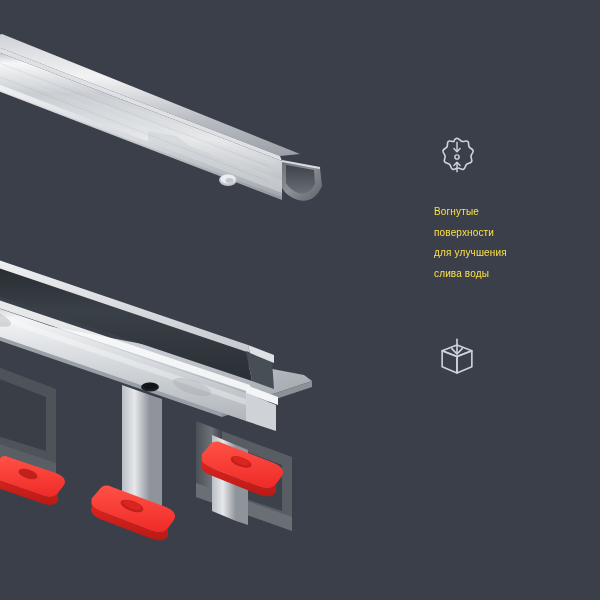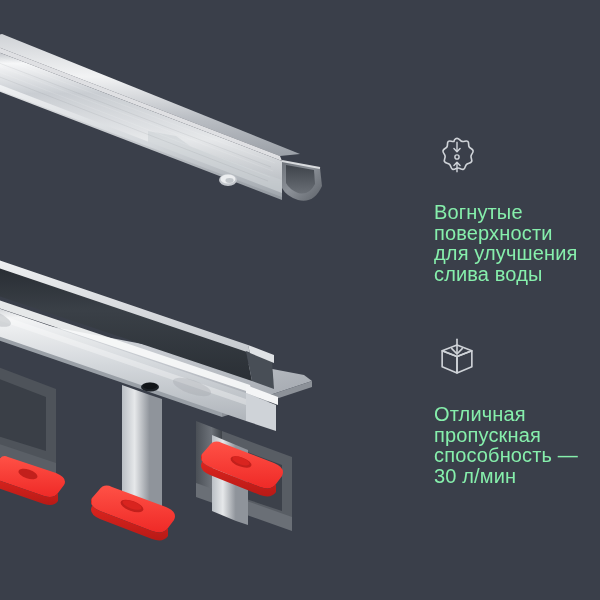--- a/index.html
+++ b/index.html
@@ -8,21 +8,21 @@
     background:#3a3f4a;
     font-family:"Liberation Sans","DejaVu Sans",sans-serif;
   }
   #stage{position:relative;width:600px;height:600px;overflow:hidden;background:#3a3f4a;}
 
   
   .features{position:absolute;left:434px;top:134px;width:160px;}
   .feature{margin-bottom:52px;}
   .feat-icon{width:46px;height:46px;margin-bottom:22px;display:block;}
   .feat-text{
-    color:#86efac;font-size:20px;line-height:20.5px;
+    color:#fde047;font-size:10px;line-height:20.5px;
     letter-spacing:0.15px;white-space:pre-line;
   }
 
   
   .art{position:absolute;left:0;top:0;width:600px;height:600px;}
 
   
   #topRail{position:absolute;left:-20px;top:28px;width:370px;height:180px;}
 
   
@@ -231,20 +231,16 @@
     </div>
 
     <div class="feature">
       <svg class="feat-icon" viewBox="0 0 48 48">
         <path d="M24 21.5 L8.5 15.5 L24 9.5 L39.5 15.5 Z" fill="none" stroke="#cfd3d8" stroke-width="1.7" stroke-linejoin="round"></path>
         <path d="M8.5 15.5 L8.5 32 L24 38.5 L24 21.5 Z" fill="none" stroke="#cfd3d8" stroke-width="1.7" stroke-linejoin="round"></path>
         <path d="M39.5 15.5 L39.5 32 L24 38.5 L24 21.5 Z" fill="none" stroke="#cfd3d8" stroke-width="1.7" stroke-linejoin="round"></path>
         <line x1="24" y1="3.5" x2="24" y2="18.5" stroke="#cfd3d8" stroke-width="1.7" stroke-linecap="round"></line>
         <path d="M18.6 13.2 L24 18.8 L29.4 13.2" fill="none" stroke="#cfd3d8" stroke-width="1.7" stroke-linecap="round" stroke-linejoin="round"></path>
       </svg>
-      <div class="feat-text">Отличная
-пропускная
-способность —
-30 л/мин</div>
     </div>
 
   </div>
 </div>
 
 </body></html>

